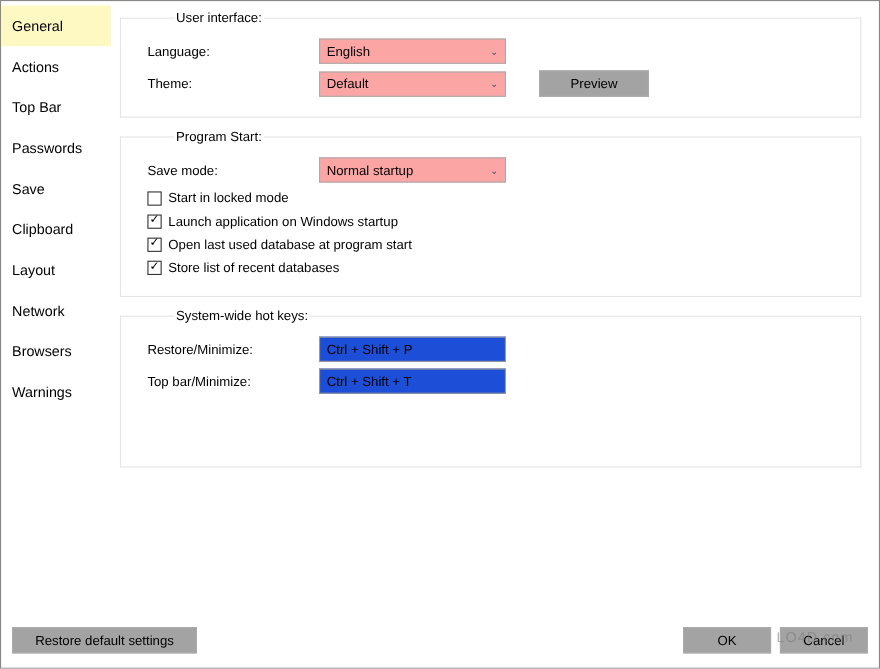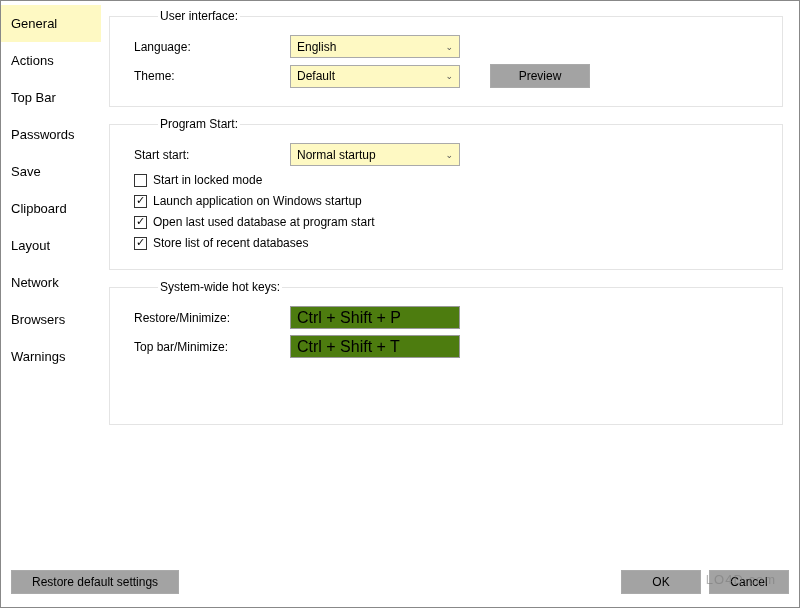--- a/index.html
+++ b/index.html
@@ -11,28 +11,28 @@
   .body { flex: 1; display: flex; overflow: hidden; }
   .sidebar { width: 100px; padding-top: 4px; }
   .sidebar-item { padding: 11px 8px 11px 10px; font-size: 13px; cursor: default; }
   .sidebar-item.active { background: #fef9c3; }
   .content { flex: 1; padding: 8px 16px 0 8px; overflow: auto; }
   fieldset.section { border: 1px solid #e4e4e4; margin: 0 0 10px 0; padding: 6px 10px 12px 10px; }
   fieldset.section legend { padding: 0 2px; font-size: 12px; margin-left: 38px; }
   .row { display: flex; align-items: center; margin: 6px 0; }
   .row .label { width: 170px; padding-left: 14px; font-size: 12px; }
   .row .control { }
-  .combo { width: 170px; height: 23px; border: 1px solid #aaa; background: #fef9c3; display: inline-flex; align-items: center; justify-content: space-between; padding: 0 6px; font-size: 12px; cursor: default; }
+  .combo { width: 170px; height: 23px; border: 1px solid #aaa; background: #fca5a5; display: inline-flex; align-items: center; justify-content: space-between; padding: 0 6px; font-size: 12px; cursor: default; }
   .combo .chev { font-size: 9px; color: #555; }
   .btn { height: 24px; border: 1px solid #aaa; background: #a3a3a3; padding: 0 18px; font-size: 12px; cursor: default; display: inline-flex; align-items: center; justify-content: center; }
   .preview-btn { margin-left: 30px; width: 100px; justify-content: center; }
   .checkrow { display: flex; align-items: center; margin: 7px 0 7px 14px; font-size: 12px; }
   .checkbox { width: 13px; height: 13px; border: 1px solid #333; margin-right: 6px; display: inline-flex; align-items: center; justify-content: center; font-size: 10px; line-height: 1; }
   .checkbox.checked::after { content: "✓"; font-size: 11px; position: relative; top: -1px; }
-  .textinput { width: 170px; height: 23px; border: 1px solid #999; background: #4d7c0f; padding: 0 6px; font-size: 16px; display: inline-flex; align-items: center; }
+  .textinput { width: 170px; height: 23px; border: 1px solid #999; background: #1d4ed8; padding: 0 6px; font-size: 12px; display: inline-flex; align-items: center; }
   .footer { height: 42px; border-top: 0; display: flex; align-items: center; padding: 0 10px 8px 10px; justify-content: center; }
   .footer .spacer { flex: 1; }
   .footer .btn { width: 80px; justify-content: center; margin-left: 8px; }
   .footer .restore { width: auto; padding: 0 20px; margin-left: 0; }
   .watermark { position: absolute; right: 23px; bottom: 20px; font-size: 13px; color: rgba(120,120,120,0.55); letter-spacing: 1px; font-weight: 400; pointer-events: none; margin-left: 48px; }
 </style>
 </head>
 <body>
 
 <div class="window">
@@ -74,21 +74,21 @@
               <span class="chev">⌄</span>
             </div>
             <div class="btn preview-btn">Preview</div>
           </div>
         </div>
       </fieldset>
 
       <fieldset class="section">
         <legend>Program Start:</legend>
         <div class="row">
-          <div class="label">Start start:</div>
+          <div class="label">Save mode:</div>
           <div class="control">
             <div class="combo">
               <span>Normal startup</span>
               <span class="chev">⌄</span>
             </div>
           </div>
         </div>
         <div class="checkrow">
           <span class="checkbox"></span>
           <span>Start in locked mode</span>

